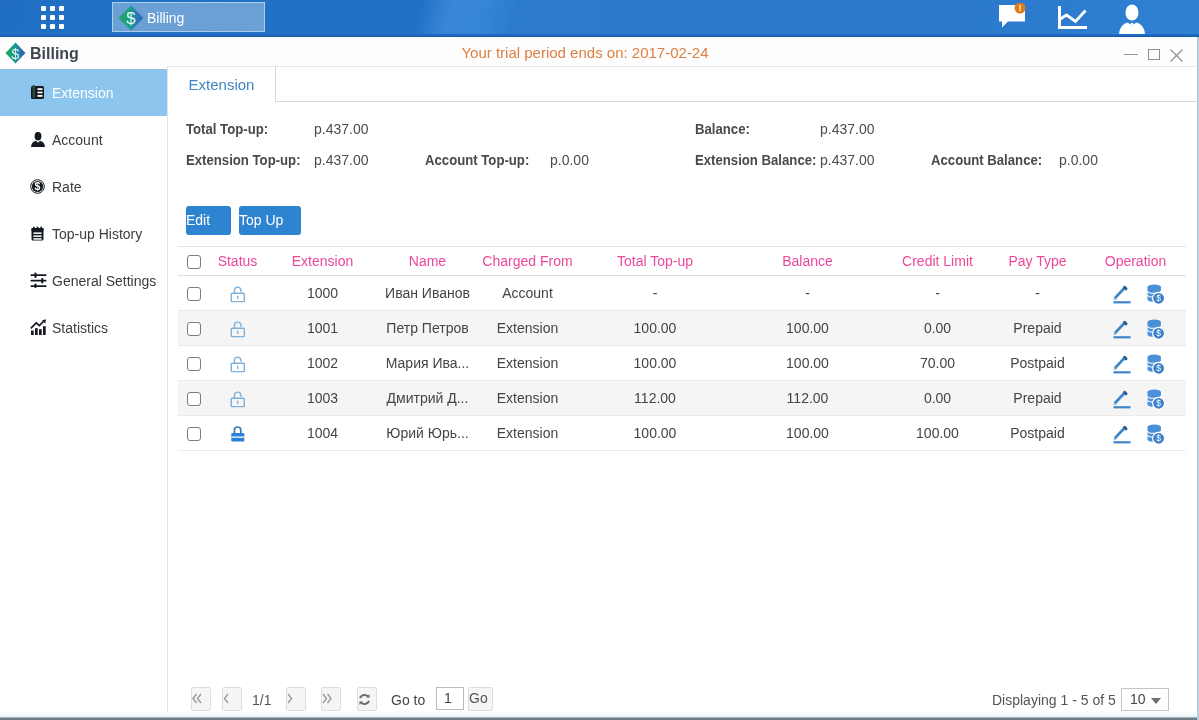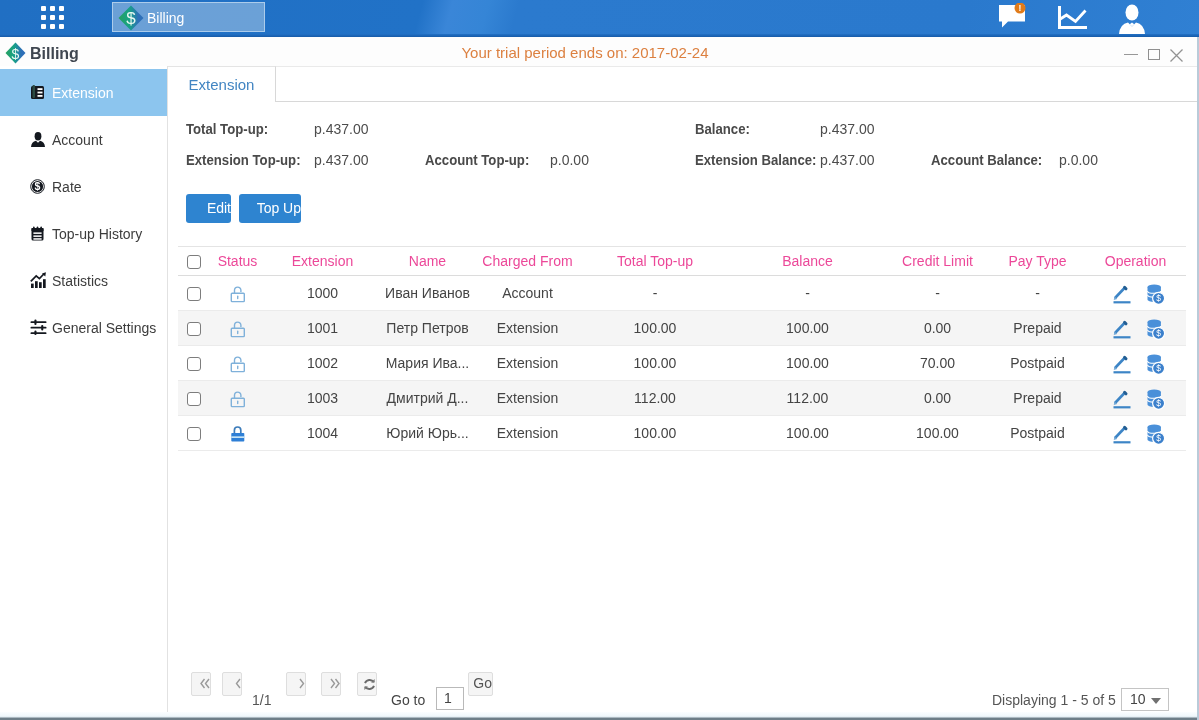--- a/index.html
+++ b/index.html
@@ -38,31 +38,31 @@
 
 #content { position:absolute; left:168px; top:66px; width:1031px; height:654px; background:#fff; }
 #tabstrip { position:absolute; left:0; top:0; width:1031px; height:36px; background:#fff; border-top:1px solid #eaeaea; border-bottom:1px solid #d8d8d8; }
 #activetab { position:absolute; left:0; top:0; width:108px; height:36px; background:#fff; border-right:1px solid #d8d8d8; border-top:1px solid #e4e4e4; z-index:2; color:#4285c2; font-size:15px; text-align:center; line-height:35px; }
 
 
 .slabel { position:absolute; font-weight:bold; color:#4a4a4a; font-size:14px; transform:scaleX(0.94); transform-origin:0 0; }
 .sval { position:absolute; color:#4c4c4c; font-size:14px; }
 
 
-.btn { position:absolute; height:29px; background:#2e84d0; color:#fff; border-radius:3px; font-size:14px; text-align:right; line-height:29px; }
+.btn { position:absolute; height:29px; background:#2e84d0; color:#fff; border-radius:3px; font-size:14px; text-align:left; line-height:29px;margin-top:12px; }
 
 
 #tbl { position:absolute; left:10px; top:180px; width:1008px; border-collapse:collapse; table-layout:fixed; }
 #tbl th { font-weight:normal; color:#ec4899; font-size:14px; height:29px; text-align:center; border-top:1px solid #e4e4e4; border-bottom:1px solid #dcdcdc; }
 #tbl td { height:35px; text-align:center; color:#444; font-size:14px; border-bottom:1px solid #ebebeb; }
 #tbl tr.alt td { background:#f5f5f5; }
 .cb { display:inline-block; width:14px; height:14px; border:1.5px solid #7d7d7d; border-radius:3px; background:#fff; vertical-align:middle; }
 
 
-.pbtn { position:absolute; top:672px; width:20px; height:24px; background:#f5f5f5; border:1px solid #dedede; border-radius:2px; text-align:right; }
+.pbtn { position:absolute; top:687px; width:20px; height:24px; background:#f5f5f5; border:1px solid #dedede; border-radius:2px; text-align:left; }
 .pbtn svg { margin-top:5px; }
 #pginput { position:absolute; top:687px; left:436px; width:28px; height:23px; border:1px solid #b9b9b9; padding-left:7px; line-height:21px; background:#fff; color:#444; }
 #pgsel { position:absolute; top:688px; left:1121px; width:48px; height:23px; border:1px solid #c4c4c4; background:#fff; line-height:21px; padding-left:8px; color:#444; }
 #pgsel .tri { position:absolute; right:7px; top:9px; width:0; height:0; border-left:5px solid transparent; border-right:5px solid transparent; border-top:6px solid #707070; }
 
 #bottomedge { position:absolute; left:0; top:712px; width:1199px; height:8px; background:linear-gradient(180deg,#fbfdff 0%,#f0f7fb 50%, #dde8ee 64%, #8a98a2 72%, #6e7e88 78%, #6e7e88 100%); }
 #rightedge { position:absolute; right:0; top:37px; width:2px; height:683px; background:#b9cbd9; }
 </style>
 </head>
 <body>
@@ -167,40 +167,40 @@
       <rect x="3" y="0.4" width="1.6" height="3.4" rx="0.8" fill="#14181f"></rect>
       <rect x="6.7" y="0.4" width="1.6" height="3.4" rx="0.8" fill="#14181f"></rect>
       <rect x="10.4" y="0.4" width="1.6" height="3.4" rx="0.8" fill="#14181f"></rect>
       <rect x="3.4" y="6.4" width="8.2" height="1.5" fill="#fff"></rect>
       <rect x="3.4" y="9.4" width="8.2" height="1.5" fill="#fff"></rect>
       <rect x="3.4" y="12.2" width="8.2" height="1.5" fill="#fff"></rect>
     </svg>
     <div class="lab">Top-up History</div>
   </div>
   <div class="mitem">
+    <svg width="17" height="16" viewBox="0 0 17 16" style="top:15px">
+      <rect x="0.5" y="2.2" width="16" height="1.9" rx="0.9" fill="#14181f"></rect>
+      <rect x="0.5" y="7.7" width="16" height="1.9" rx="0.9" fill="#14181f"></rect>
+      <rect x="0.5" y="13.2" width="16" height="1.9" rx="0.9" fill="#14181f"></rect>
+      <rect x="4.4" y="0.4" width="2.1" height="5.5" rx="1" fill="#14181f"></rect>
+      <rect x="11.2" y="5.9" width="2.1" height="5.5" rx="1" fill="#14181f"></rect>
+      <rect x="4.4" y="11.4" width="2.1" height="4.6" rx="1" fill="#14181f"></rect>
+    </svg>
+    <div class="lab">General Settings</div>
+  </div>
+  <div class="mitem">
     <svg width="16" height="16" viewBox="0 0 16 16" style="top:15px">
       <rect x="1" y="11.6" width="2.7" height="4.4" fill="#14181f"></rect>
       <rect x="5" y="9.2" width="2.7" height="6.8" fill="#14181f"></rect>
       <rect x="9" y="10.2" width="2.7" height="5.8" fill="#14181f"></rect>
       <rect x="13" y="7.2" width="2.7" height="8.8" fill="#14181f"></rect>
       <path d="M0.8 9.4 L6.2 3.8 L9.4 6.6 L13.8 2.0" stroke="#14181f" stroke-width="1.7" fill="none"></path>
       <path d="M15.9 0.2 l-0.6 4.2 l-3.3 -3.0 z" fill="#14181f"></path>
     </svg>
     <div class="lab">Statistics</div>
-  </div>
-  <div class="mitem">
-    <svg width="17" height="16" viewBox="0 0 17 16" style="top:15px">
-      <rect x="0.5" y="2.2" width="16" height="1.9" rx="0.9" fill="#14181f"></rect>
-      <rect x="0.5" y="7.7" width="16" height="1.9" rx="0.9" fill="#14181f"></rect>
-      <rect x="0.5" y="13.2" width="16" height="1.9" rx="0.9" fill="#14181f"></rect>
-      <rect x="4.4" y="0.4" width="2.1" height="5.5" rx="1" fill="#14181f"></rect>
-      <rect x="11.2" y="5.9" width="2.1" height="5.5" rx="1" fill="#14181f"></rect>
-      <rect x="4.4" y="11.4" width="2.1" height="4.6" rx="1" fill="#14181f"></rect>
-    </svg>
-    <div class="lab">General Settings</div>
   </div>
 </div>
 
 <div id="content">
   <div id="tabstrip"></div>
   <div id="activetab">Extension</div>
 
   <div class="slabel" style="left:18px;top:55px">Total Top-up:</div>
   <div class="sval" style="left:146px;top:55px">p.437.00</div>
   <div class="slabel" style="left:527px;top:55px">Balance:</div>

